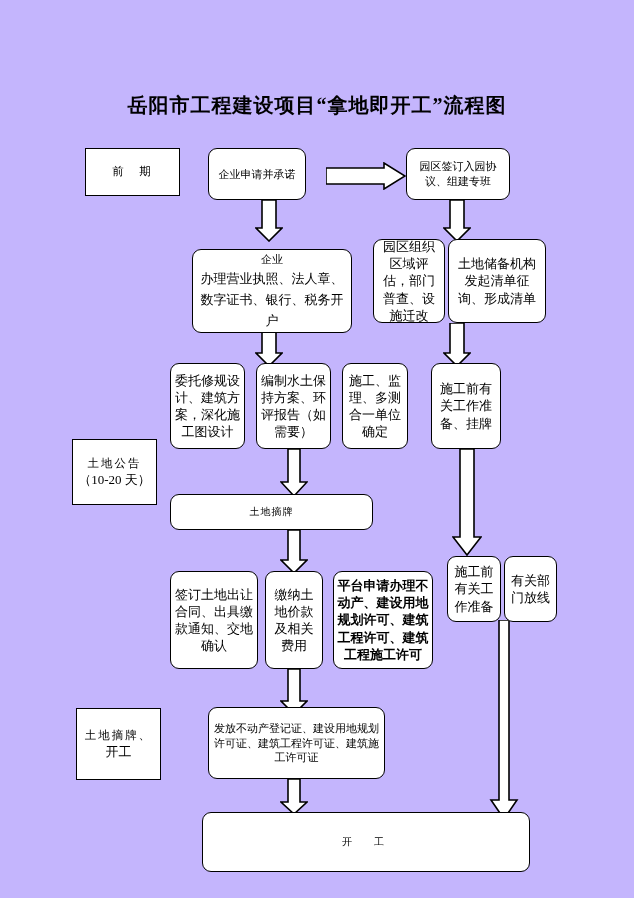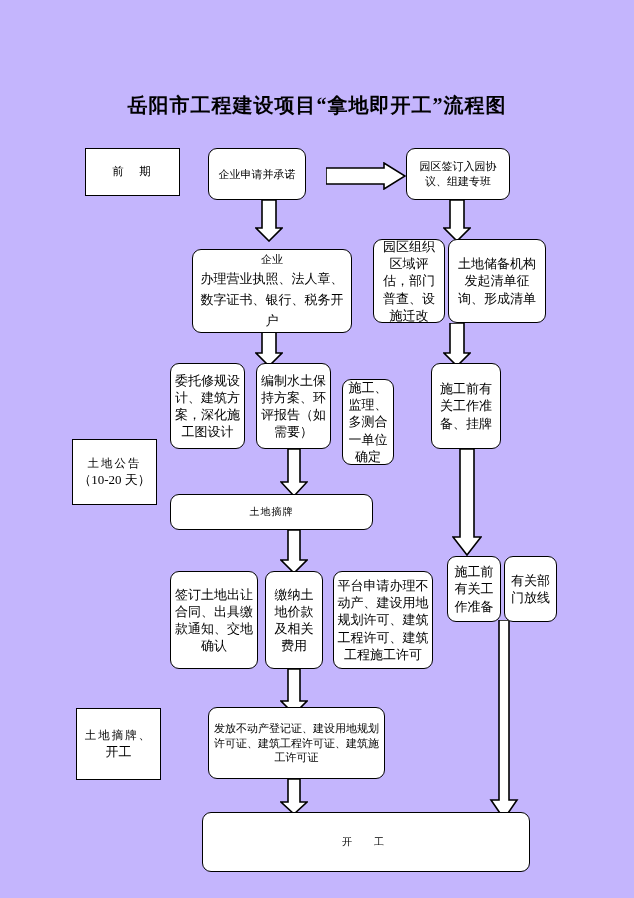--- a/index.html
+++ b/index.html
@@ -125,21 +125,21 @@
   </div>
 
   <div class="node round t105" style="left:170px; top:363px; width:75px; height:86px;">
     <span>委托修规设计、建筑方案，深化施工图设计</span>
   </div>
 
   <div class="node round t105" style="left:256px; top:363px; width:75px; height:86px;">
     <span>编制水土保持方案、环评报告（如需要）</span>
   </div>
 
-  <div class="node round t105" style="left:342px; top:379px; width:52px; height:86px;">
+  <div class="node round t105" style="left:342px; top:363px; width:66px; height:86px;">
     <span>施工、监理、多测合一单位确定</span>
   </div>
 
   <div class="node round t105" style="left:431px; top:363px; width:70px; height:86px;">
     <span>施工前有关工作准备、挂牌</span>
   </div>
 
   <div class="node sharp stage" style="left:72px; top:421px; width:85px; height:66px;margin-top:18px;">
     <span>
       <span>土地公告</span>
@@ -170,21 +170,21 @@
   </div>
 
   <div class="node round t105" style="left:170px; top:571px; width:88px; height:98px;">
     <span>签订土地出让合同、出具缴款通知、交地确认</span>
   </div>
 
   <div class="node round t105" style="left:265px; top:571px; width:58px; height:98px;">
     <span>缴纳土地价款及相关费用</span>
   </div>
 
-  <div class="node round t105" style="left:333px; top:571px; width:100px; height:98px;">
+  <div class="node round t105" style="left:333px; top:571px; width:100px; height:98px;font-weight:bold;">
     <span>平台申请办理不动产、建设用地规划许可、建筑工程许可、建筑工程施工许可</span>
   </div>
 
   <div class="node round t105" style="left:447px; top:556px; width:54px; height:66px;">
     <span>施工前有关工作准备</span>
   </div>
 
   <div class="node round t105" style="left:504px; top:556px; width:53px; height:66px;">
     <span>有关部门放线</span>
   </div>

